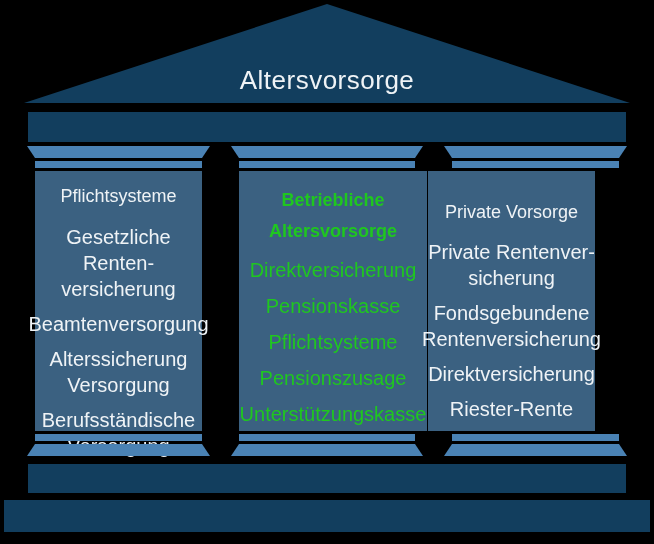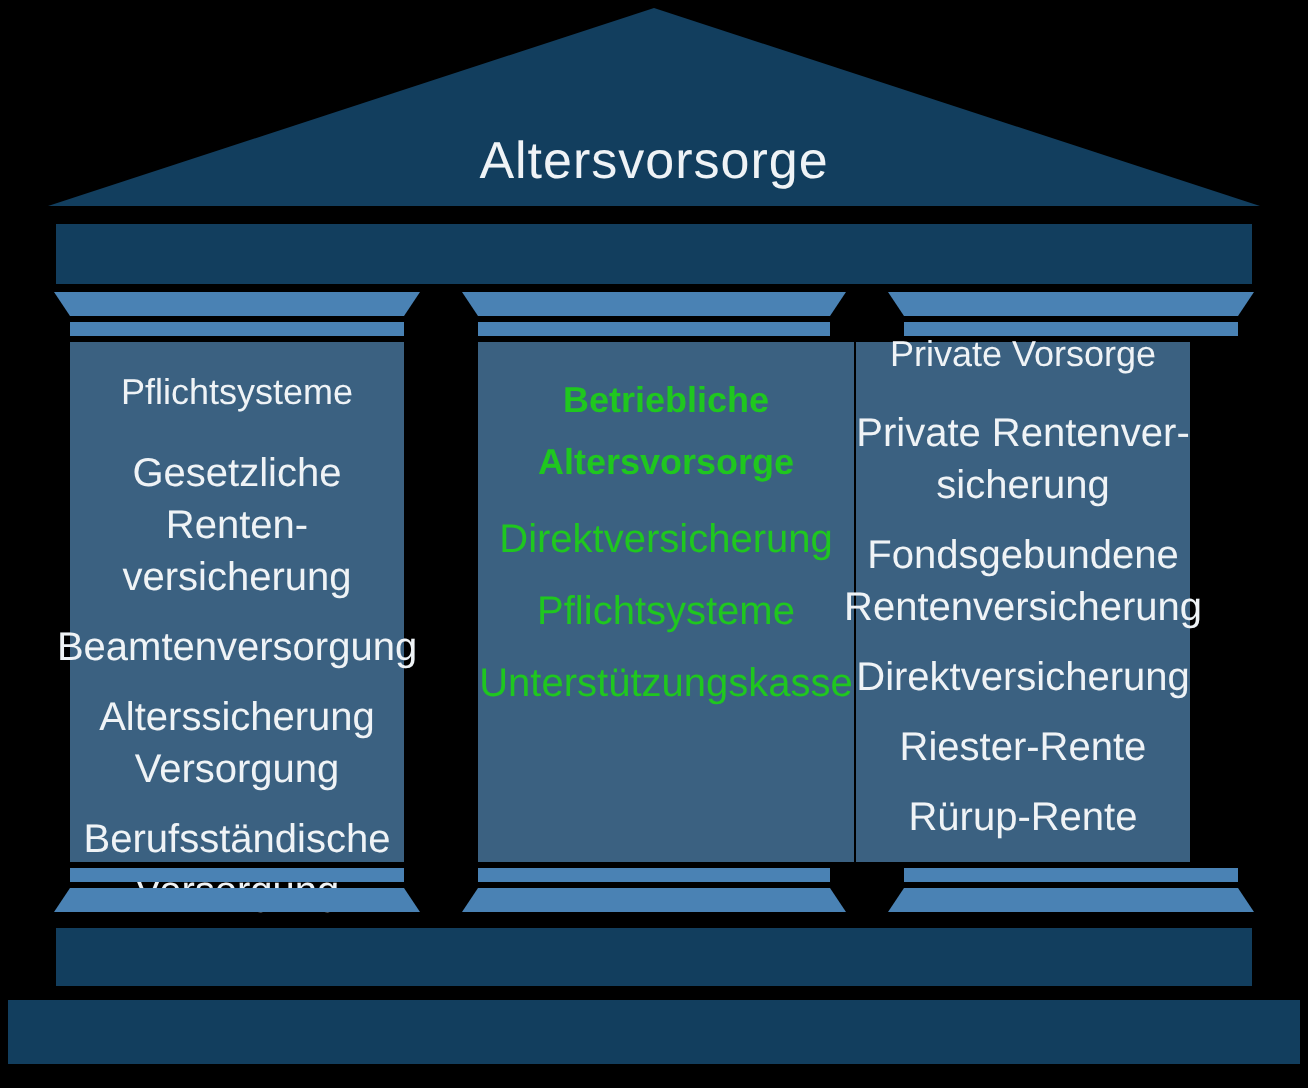--- a/index.html
+++ b/index.html
@@ -95,36 +95,37 @@
   </div>
   <div class="strip bottom str p1"></div>
   <div class="basetrap cap p1"></div>
 
   <div class="captrap cap p2"></div>
   <div class="strip top str p2"></div>
   <div class="shaft p2">
     <div class="heading green">Betriebliche
 Altersvorsorge</div>
     <div class="item green">Direktversicherung</div>
+    <div class="item green">Pensionskasse</div>
     <div class="item green">Pflichtsysteme</div>
+    <div class="item green">Pensionszusage</div>
     <div class="item green">Unterstützungskasse</div>
   </div>
   <div class="strip bottom str p2"></div>
   <div class="basetrap cap p2"></div>
 
   <div class="captrap cap p3"></div>
   <div class="strip top str p3"></div>
   <div class="shaft p3">
     <div class="heading">Private Vorsorge</div>
     <div class="item">Private Rentenver-
 sicherung</div>
     <div class="item">Fondsgebundene
 Rentenversicherung</div>
     <div class="item">Direktversicherung</div>
     <div class="item">Riester-Rente</div>
-    <div class="item">Rürup-Rente</div>
   </div>
   <div class="strip bottom str p3"></div>
   <div class="basetrap cap p3"></div>
 
   <div class="beam stylobate"></div>
   <div class="beam foundation"></div>
 </div>
 
 </body></html>

